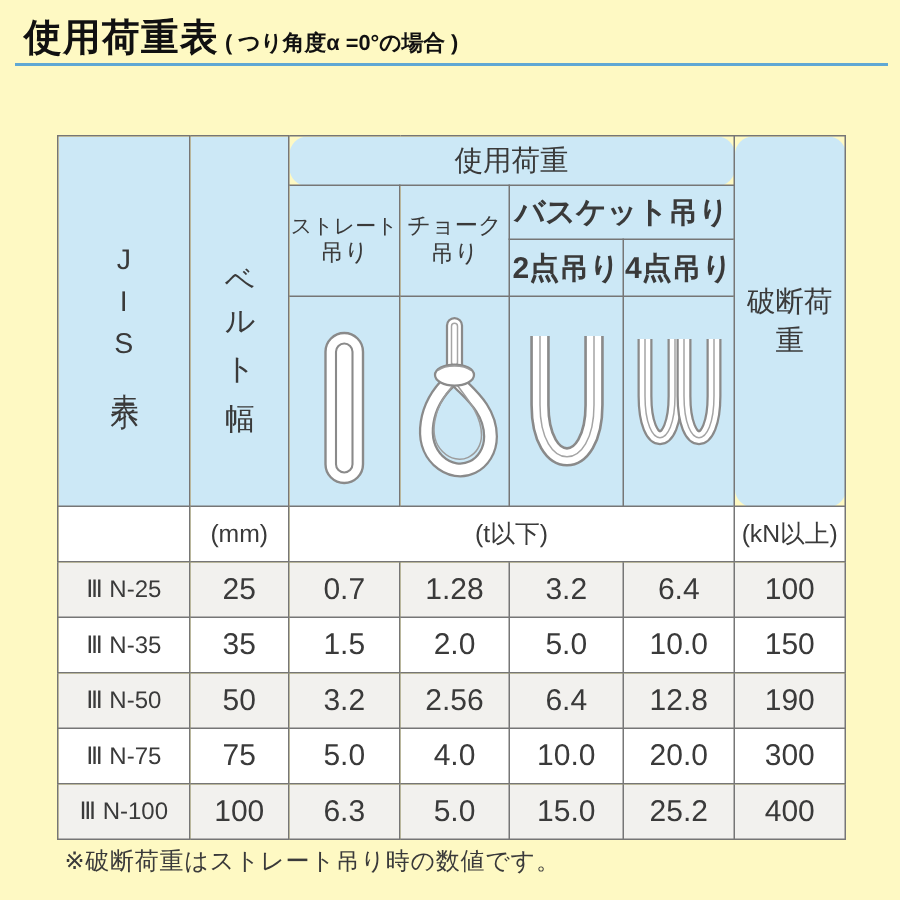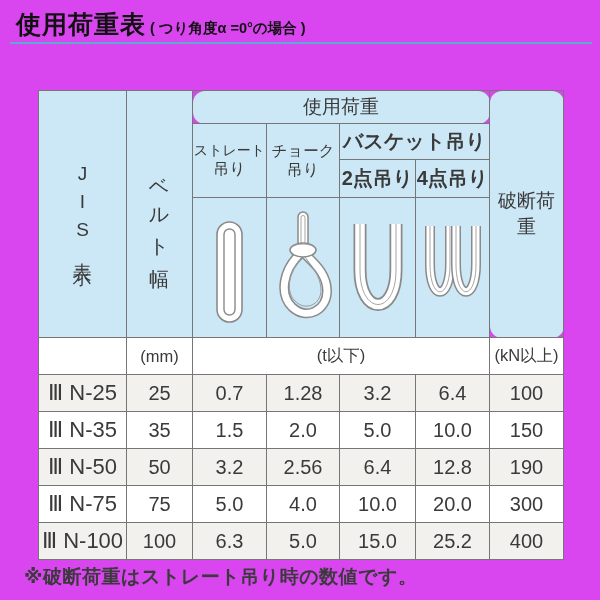--- a/index.html
+++ b/index.html
@@ -1,18 +1,18 @@
 <!DOCTYPE html>
 <html><head>
 <meta charset="utf-8">
 <style>
   html,body { margin:0; padding:0; }
   #stage {
     position: relative; width: 600px; height: 600px;
-    background: #d946ef; overflow: hidden;
+    background: #fef9c3; overflow: hidden;
     font-family: "Liberation Sans", "DejaVu Sans", sans-serif;
     color: #3a3a3a;
   }
   
   .title-row { position:absolute; left:16px; top:8px; white-space:nowrap; }
   .title-main { font-size:25px; font-weight:bold; color:#111; letter-spacing:1px; }
   .title-note { font-size:14.5px; font-weight:bold; color:#111; margin-left:4px; }
   .title-underline { position:absolute; left:10px; top:42px; width:582px; height:2px; background:#5fa8d4; }
   .subtitle { position:absolute; left:22px; top:56px; font-size:20px; color:#222; letter-spacing:1px; }
   
@@ -23,25 +23,25 @@
   table.spec td { border:1px solid #767676; padding:0; text-align:center; vertical-align:middle; overflow:hidden; }
   td.hdr { background:#cce8f6; }
   .hdr-big { font-size:19px;border-radius:12px; }
   .hdr-small { font-size:14px; line-height:1.25; }
   .hdr-mid { font-size:20px;font-weight:bold; }
   .vtext {
     writing-mode: vertical-rl; text-orientation: upright;
     letter-spacing:7px; font-size:19px; display:inline-block; line-height:1;
   }
   .units-cell { font-size:16.5px; background:#ffffff;margin-top:27px; }
-  .jis-cell { text-align:left; padding-left:8px; font-size:22px; background:#ffffff; }
+  .jis-cell { text-align:left; padding-left:8px; font-size:16px; background:#ffffff; }
   .num-cell { font-size:20px; background:#ffffff; }
   tr.alt .jis-cell, tr.alt .num-cell { background:#f2f1ee; }
   
-  .footnote { position:absolute; left:24px; top:564px; font-size:19px; color:#3a3a3a; letter-spacing:0.5px;font-weight:bold; }
+  .footnote { position:absolute; left:43px; top:564px; font-size:16px; color:#3a3a3a; letter-spacing:0.5px; }
   .icon-cell svg { display:block; margin:0 auto; }
 </style>
 </head>
 <body>
 
 <div id="stage">
 
   <div class="title-row">
     <span class="title-main">使用荷重表</span><span class="title-note">( つり角度α =0°の場合 )</span>
   </div>

